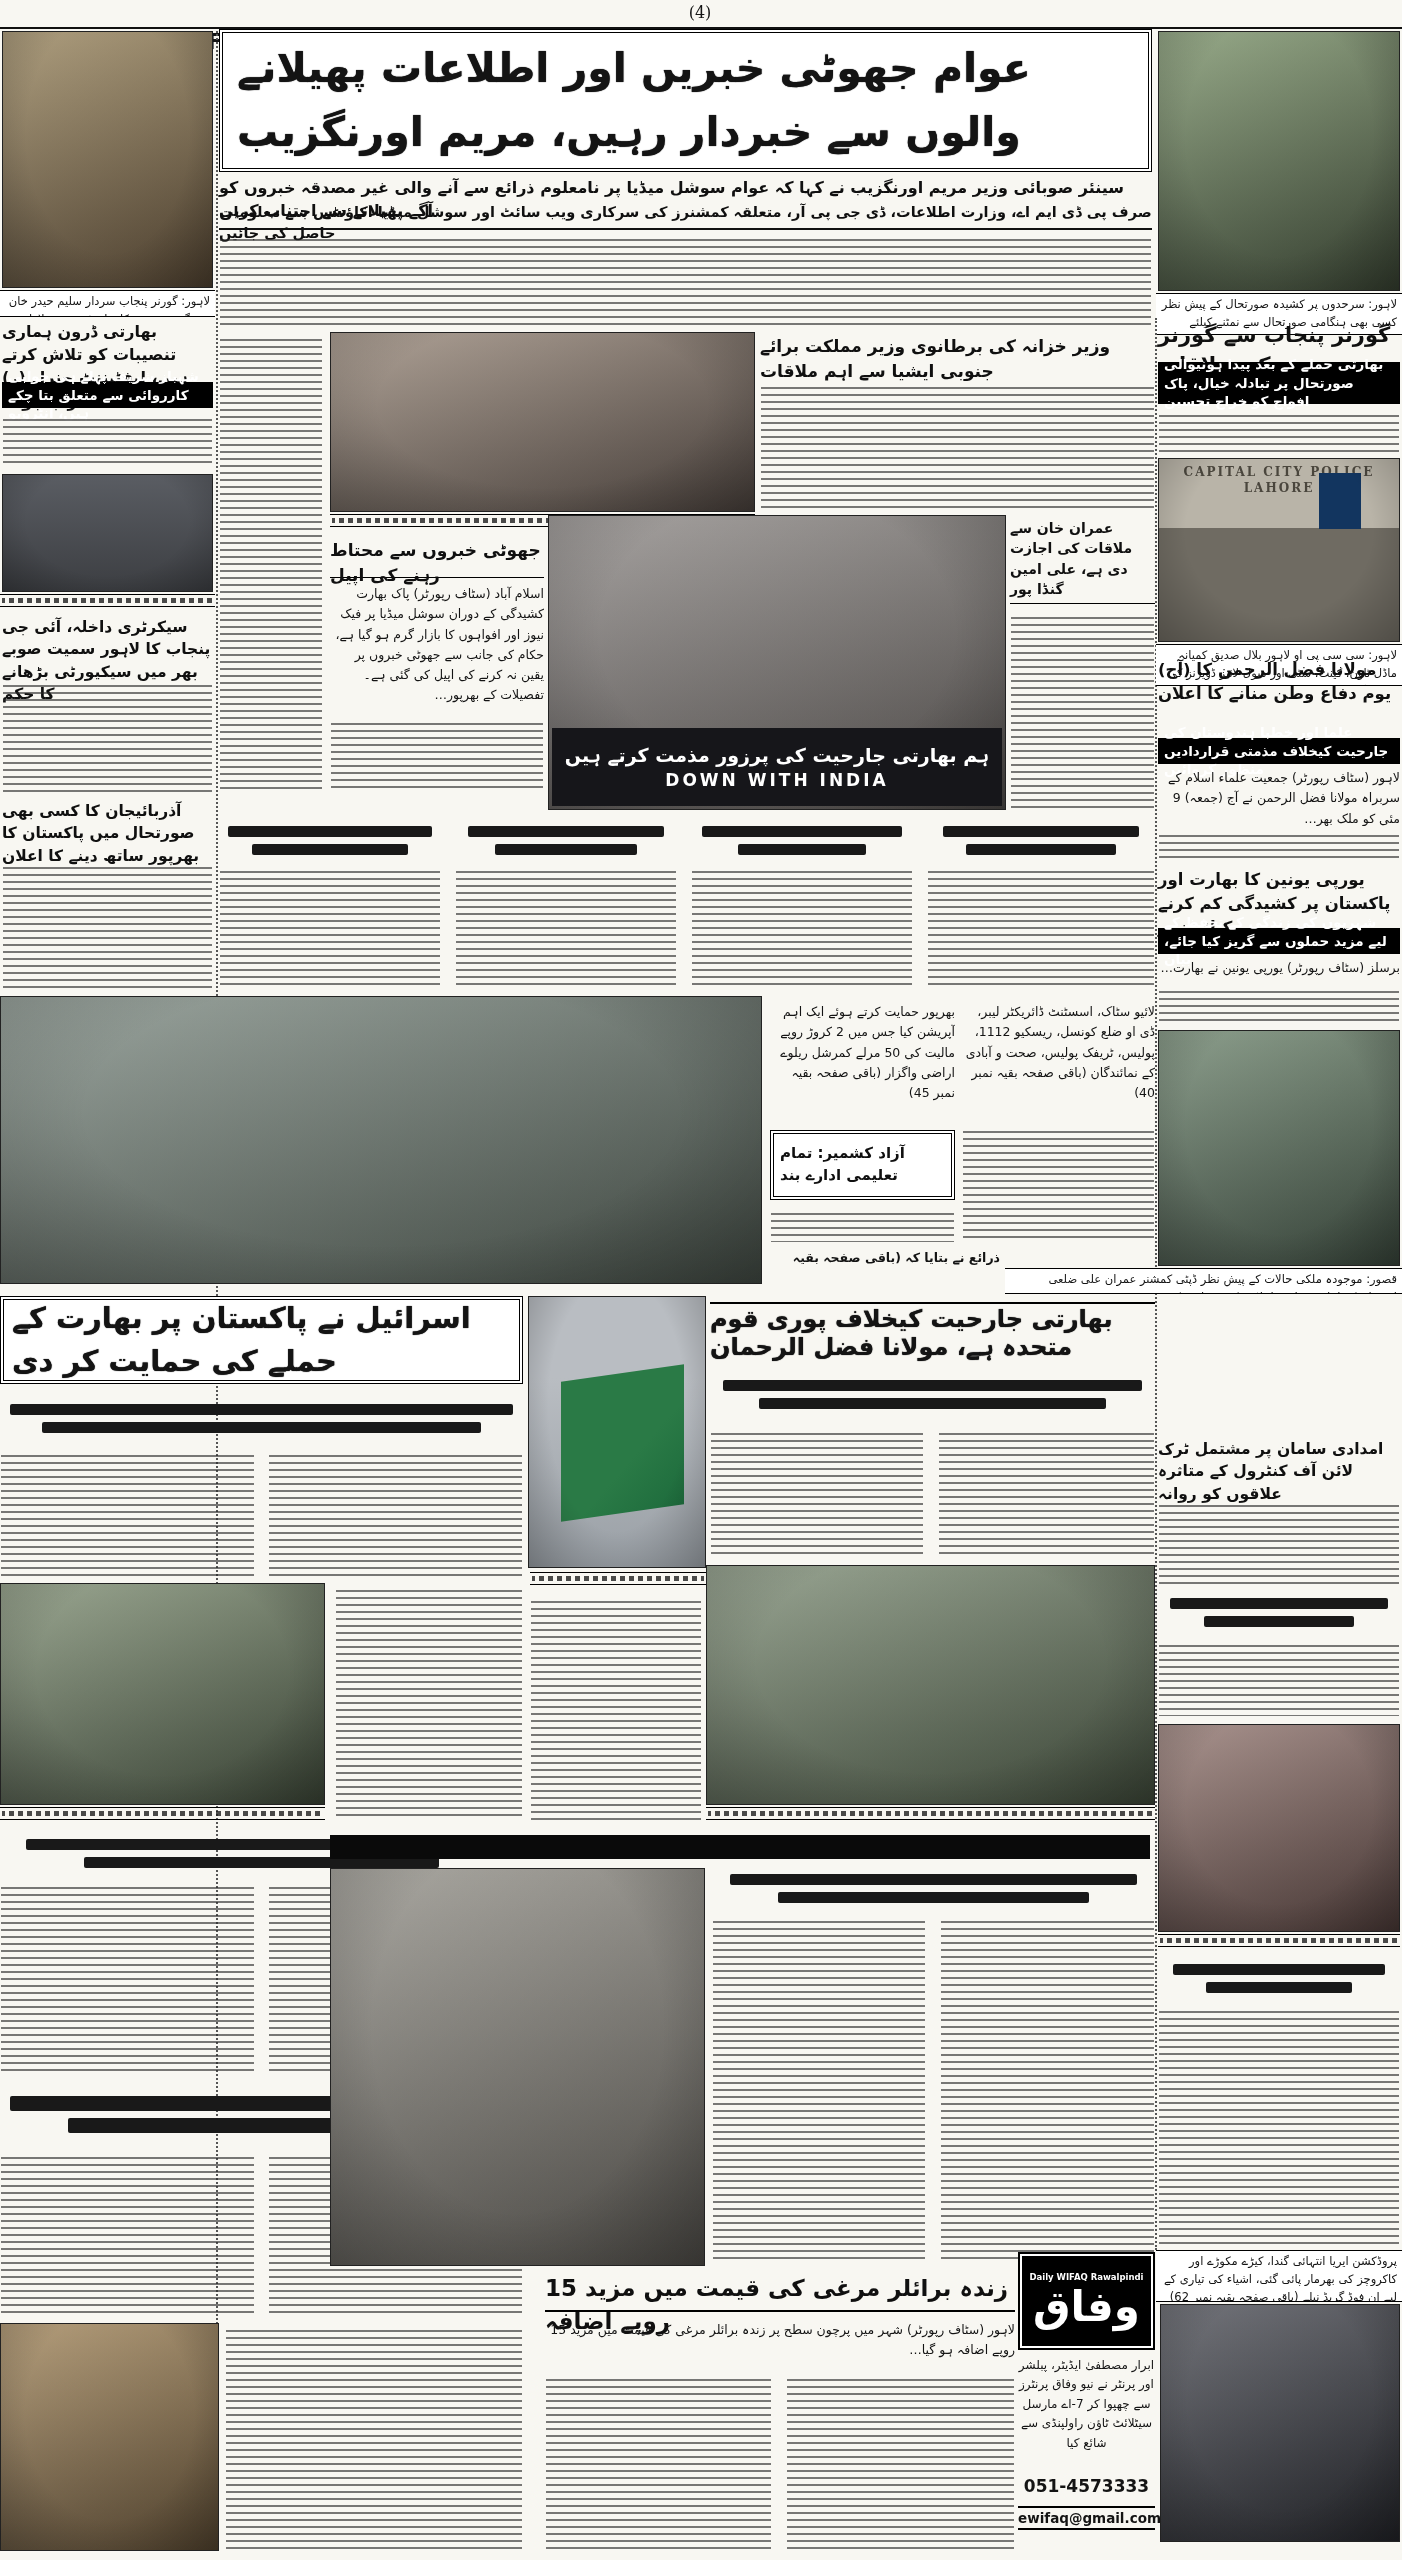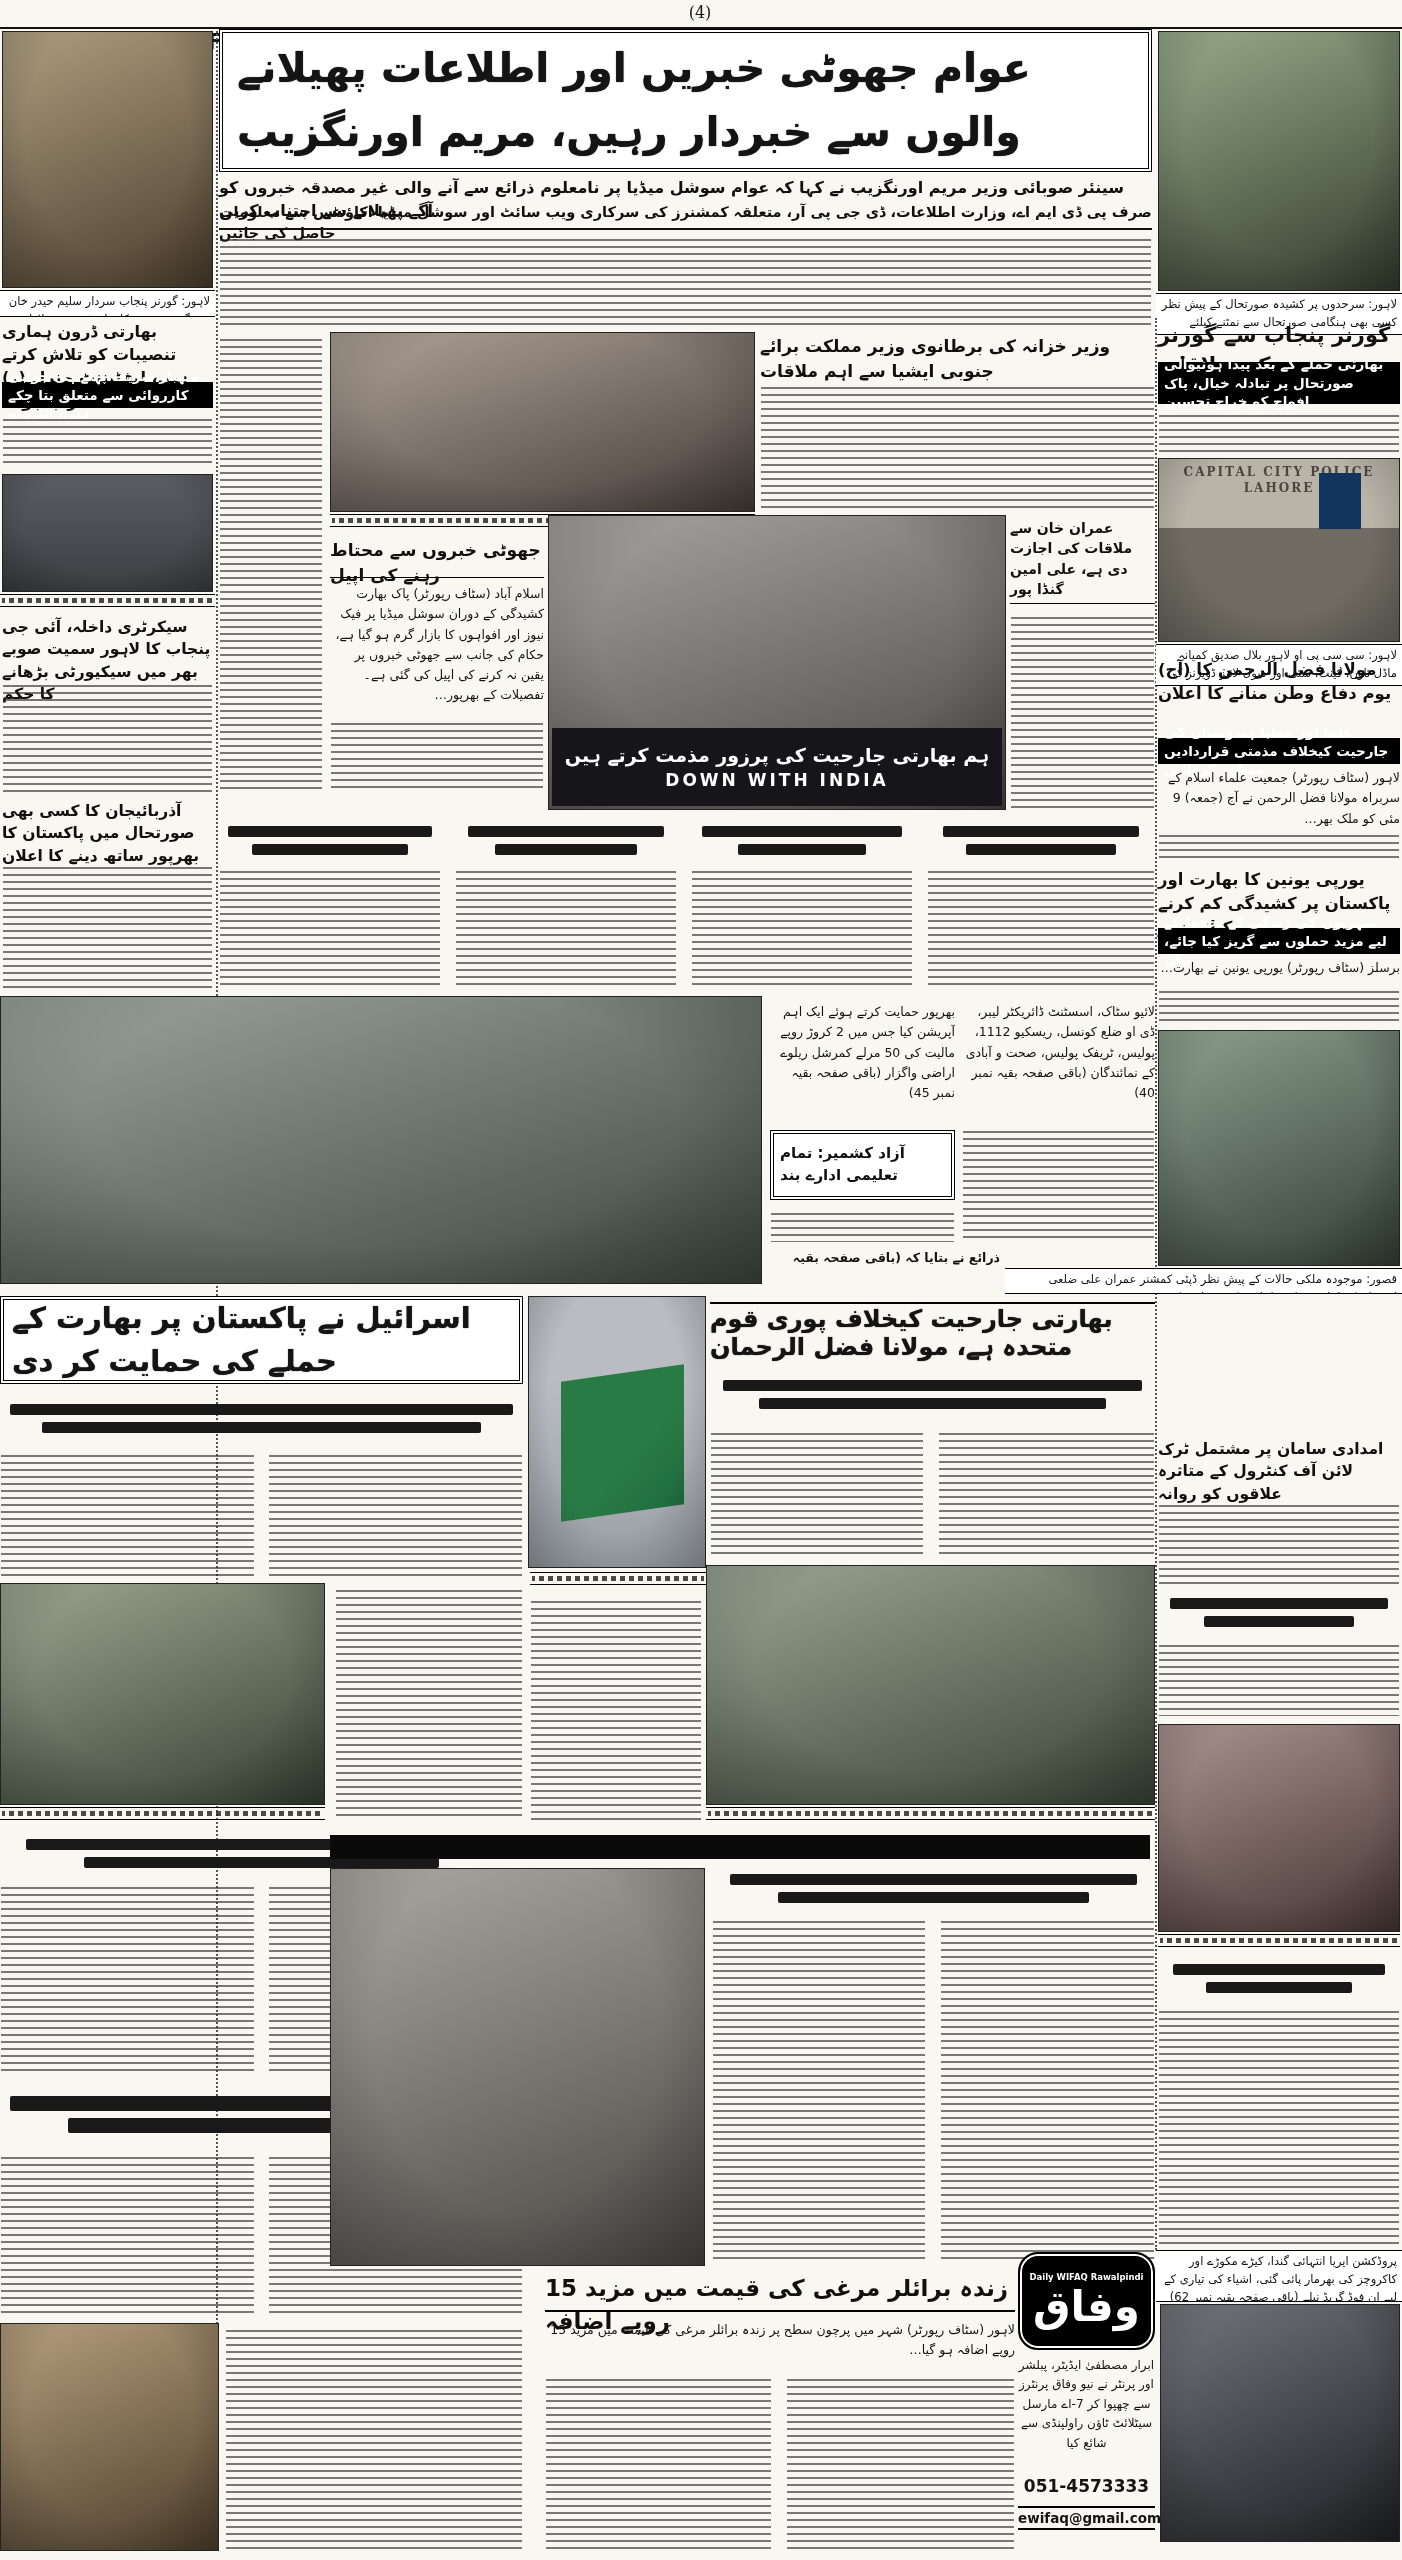--- a/index.html
+++ b/index.html
@@ -236,21 +236,21 @@
   <div class="abs fill" style="left:1158px;top:2004px;width:242px;height:242px;"></div>
 
   <div class="abs cap u" style="left:1156px;top:2250px;width:246px;height:52px;">پروڈکشن ایریا انتہائی گندا، کیڑے مکوڑے اور کاکروچز کی بھرمار پائی گئی، اشیاء کی تیاری کے لیے ان فوڈ گریڈ نیلے (باقی صفحہ بقیہ نمبر 62)</div>
   <div class="ph" style="left:1160px;top:2304px;width:240px;height:238px;background:linear-gradient(145deg,rgba(230,230,240,.25),rgba(10,10,15,.4)),linear-gradient(#4d4f54,#2e3034);"></div>
 
   <div class="abs u hl" style="left:545px;top:2272px;width:470px;height:40px;font-size:23px;border-bottom:2px solid #000;">زندہ برائلر مرغی کی قیمت میں مزید 15 روپے اضافہ</div>
   <div class="abs bodytxt" style="left:545px;top:2320px;width:470px;height:48px;">لاہور (سٹاف رپورٹر) شہر میں پرچون سطح پر زندہ برائلر مرغی کی قیمت میں مزید 15 روپے اضافہ ہو گیا…</div>
   <div class="abs fill" style="left:545px;top:2372px;width:227px;height:180px;"></div>
   <div class="abs fill" style="left:786px;top:2372px;width:229px;height:180px;"></div>
 
-  <div class="abs imprintbox" style="left:1018px;top:2252px;width:137px;height:98px;display:flex;flex-direction:column;align-items:center;justify-content:center;gap:2px;border-radius:20px;">
+  <div class="abs imprintbox" style="left:1018px;top:2252px;width:137px;height:98px;display:flex;flex-direction:column;align-items:center;justify-content:center;gap:2px;">
     <div style="font-size:8.5px;font-weight:700;">Daily WIFAQ Rawalpindi</div>
     <div class="u" style="font-size:42px;font-weight:800;line-height:1.1;">وفاق</div>
   </div>
   <div class="abs bodytxt" style="left:1018px;top:2356px;width:137px;height:116px;font-size:12px;text-align:center;">ابرار مصطفیٰ ایڈیٹر، پبلشر اور پرنٹر نے نیو وفاق پرنٹرز سے چھپوا کر 7-اے مارسل سیٹلائٹ ٹاؤن راولپنڈی سے شائع کیا</div>
   <div class="abs" style="left:1018px;top:2476px;width:137px;text-align:center;font-weight:800;font-size:17px;">051-4573333</div>
   <div class="abs" style="left:1018px;top:2506px;width:137px;text-align:center;font-weight:800;font-size:13.5px;border-top:2px solid #000;border-bottom:2px solid #000;padding:2px 0;">ewifaq@gmail.com</div>
 
 </div>
 
 </body></html>

